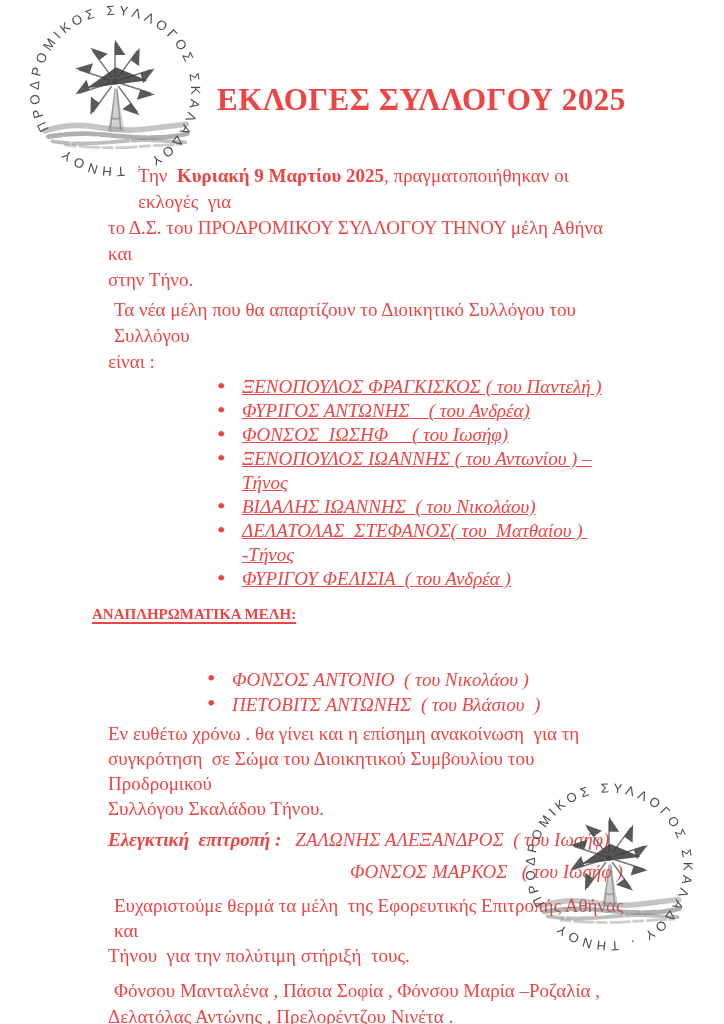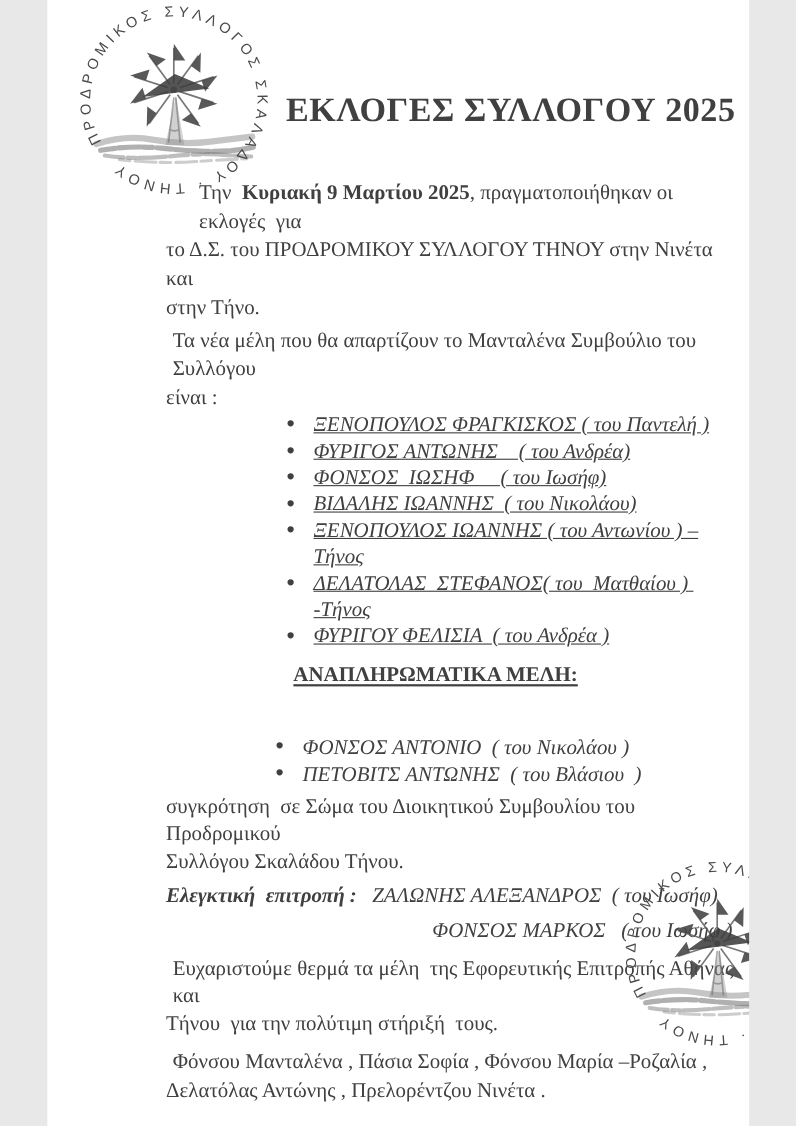--- a/index.html
+++ b/index.html
@@ -1,24 +1,23 @@
 <!DOCTYPE html>
 <html><head>
 <meta charset="utf-8">
 <style>
   html,body{margin:0;padding:0;background:#e8e8e8;}
   .page{
     position:relative;
-    width:602px;height:1024px;
+    width:724px;height:1024px;
     background:#ffffff;
     margin:0 auto;
     overflow:hidden;
     font-family:"Liberation Serif","DejaVu Serif",serif;
-    color:#404040;
-    padding-left:36px;
+    color:#ef4444;
   }
   
   .stamp{position:absolute;}
   .stamp svg{display:block;}
   .stamp-top{left:20px;top:-4px;}
   .stamp-bottom{left:516px;top:774px;}
   
   .doc-title{
     position:absolute;left:217px;top:82px;
     font-size:31px;font-weight:bold;letter-spacing:.5px;
@@ -44,22 +43,21 @@
   ul.member-list li{
     position:relative;padding-left:27px;white-space:pre-wrap;
   }
   ul.member-list li::before{
     content:"•";
     position:absolute;left:2px;top:-1px;
     font-style:normal;font-size:24px;
   }
   .alt-heading{
     margin:10px 0 0 0;
-    font-size:19px;font-weight:bold;
-    text-align:center;
+    font-size:15px;font-weight:bold;
     transform:translateX(-16px);
   }
   .alt-heading span{
     text-decoration:underline;
     text-decoration-thickness:2px;
     text-underline-offset:3px;
     white-space:pre-wrap;
   }
   .audit-row1{display:flex;align-items:baseline;}
   .audit-label{font-weight:bold;white-space:pre-wrap;font-style:italic;}
@@ -135,49 +133,50 @@
         <use href="#stamp-symbol"></use>
       </svg>
   </div>
 
   <div class="doc-title">ΕΚΛΟΓΕΣ ΣΥΛΛΟΓΟΥ 2025</div>
 
   <div class="content">
 
     <p class="para">
       <span class="line indent1" style="display:block"><span>Την  </span><b>Κυριακή 9 Μαρτίου 2025</b><span>, πραγματοποιήθηκαν οι εκλογές  για</span></span>
-      <span class="line" style="display:block">το Δ.Σ. του ΠΡΟΔΡΟΜΙΚΟΥ ΣΥΛΛΟΓΟΥ ΤΗΝΟΥ στην Νινέτα και</span>
+      <span class="line" style="display:block">το Δ.Σ. του ΠΡΟΔΡΟΜΙΚΟΥ ΣΥΛΛΟΓΟΥ ΤΗΝΟΥ μέλη Αθήνα και</span>
       <span class="line" style="display:block">στην Τήνο.</span>
     </p>
 
     <p class="para mt4">
-      <span class="line indent-s" style="display:block">Τα νέα μέλη που θα απαρτίζουν το Μανταλένα Συμβούλιο του Συλλόγου</span>
+      <span class="line indent-s" style="display:block">Τα νέα μέλη που θα απαρτίζουν το Διοικητικό Συλλόγου του Συλλόγου</span>
       <span class="line" style="display:block">είναι :</span>
     </p>
 
     <ul class="member-list list-board">
       <li>ΞΕΝΟΠΟΥΛΟΣ ΦΡΑΓΚΙΣΚΟΣ ( του Παντελή )</li>
       <li>ΦΥΡΙΓΟΣ ΑΝΤΩΝΗΣ    ( του Ανδρέα)</li>
       <li>ΦΟΝΣΟΣ  ΙΩΣΗΦ     ( του Ιωσήφ)</li>
+      <li>ΞΕΝΟΠΟΥΛΟΣ ΙΩΑΝΝΗΣ ( του Αντωνίου ) –Τήνος</li>
       <li>ΒΙΔΑΛΗΣ ΙΩΑΝΝΗΣ  ( του Νικολάου)</li>
-      <li>ΞΕΝΟΠΟΥΛΟΣ ΙΩΑΝΝΗΣ ( του Αντωνίου ) –Τήνος</li>
       <li>ΔΕΛΑΤΟΛΑΣ  ΣΤΕΦΑΝΟΣ( του  Ματθαίου ) -Τήνος</li>
       <li>ΦΥΡΙΓΟΥ ΦΕΛΙΣΙΑ  ( του Ανδρέα )</li>
     </ul>
 
     <h2 class="alt-heading">
       <span>ΑΝΑΠΛΗΡΩΜΑΤΙΚΑ ΜΕΛΗ:</span>
     </h2>
 
     <ul class="member-list list-alt mt16">
       <li>ΦΟΝΣΟΣ ΑΝΤΟΝΙΟ  ( του Νικολάου )</li>
       <li>ΠΕΤΟΒΙΤΣ ΑΝΤΩΝΗΣ  ( του Βλάσιου  )</li>
     </ul>
 
     <p class="para mt4" style="line-height:25px;">
+      <span class="line" style="display:block">Εν ευθέτω χρόνω . θα γίνει και η επίσημη ανακοίνωση  για τη</span>
       <span class="line" style="display:block">συγκρότηση  σε Σώμα του Διοικητικού Συμβουλίου του Προδρομικού</span>
       <span class="line" style="display:block">Συλλόγου Σκαλάδου Τήνου.</span>
     </p>
 
     <div class="mt6">
       <div class="audit-row1">
         <span class="audit-label">Ελεγκτική  επιτροπή :</span>
         <span class="audit-name">ΖΑΛΩΝΗΣ ΑΛΕΞΑΝΔΡΟΣ  ( του Ιωσήφ)</span>
       </div>
       <div class="audit-row2">

